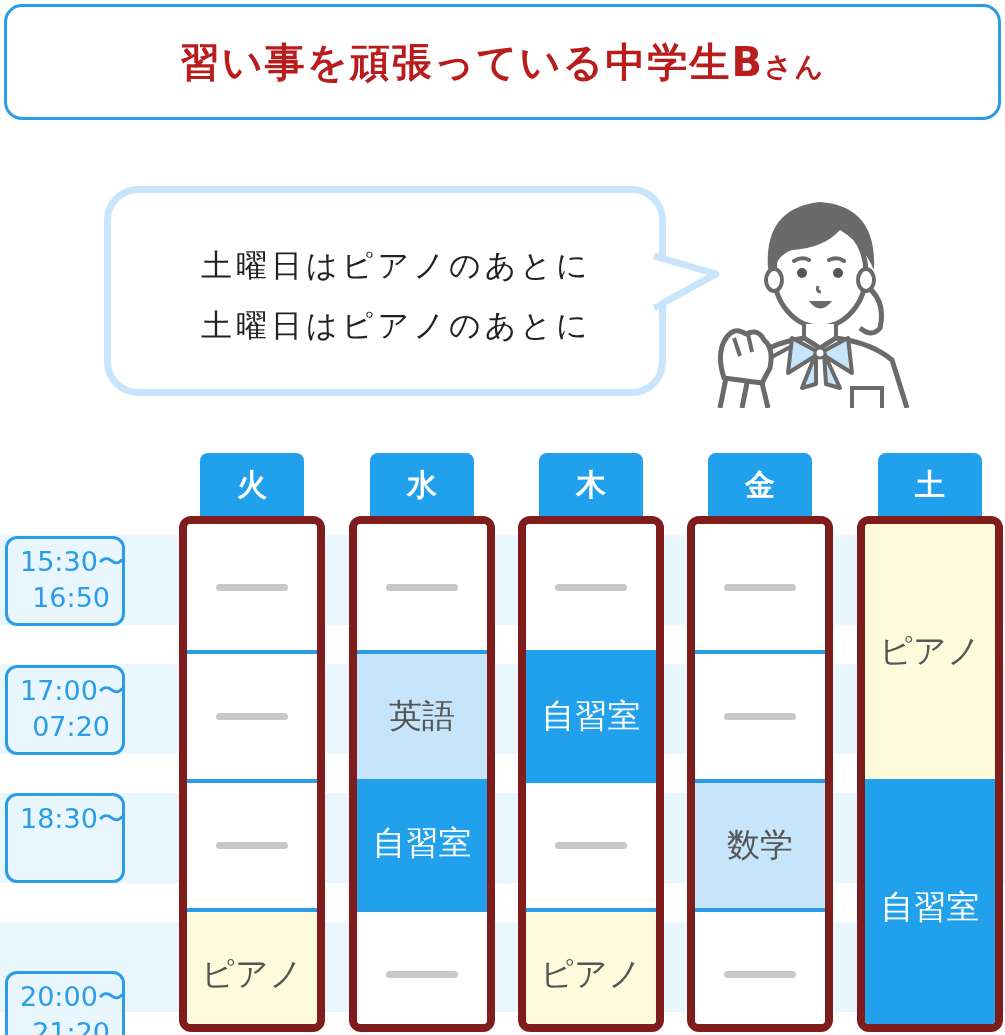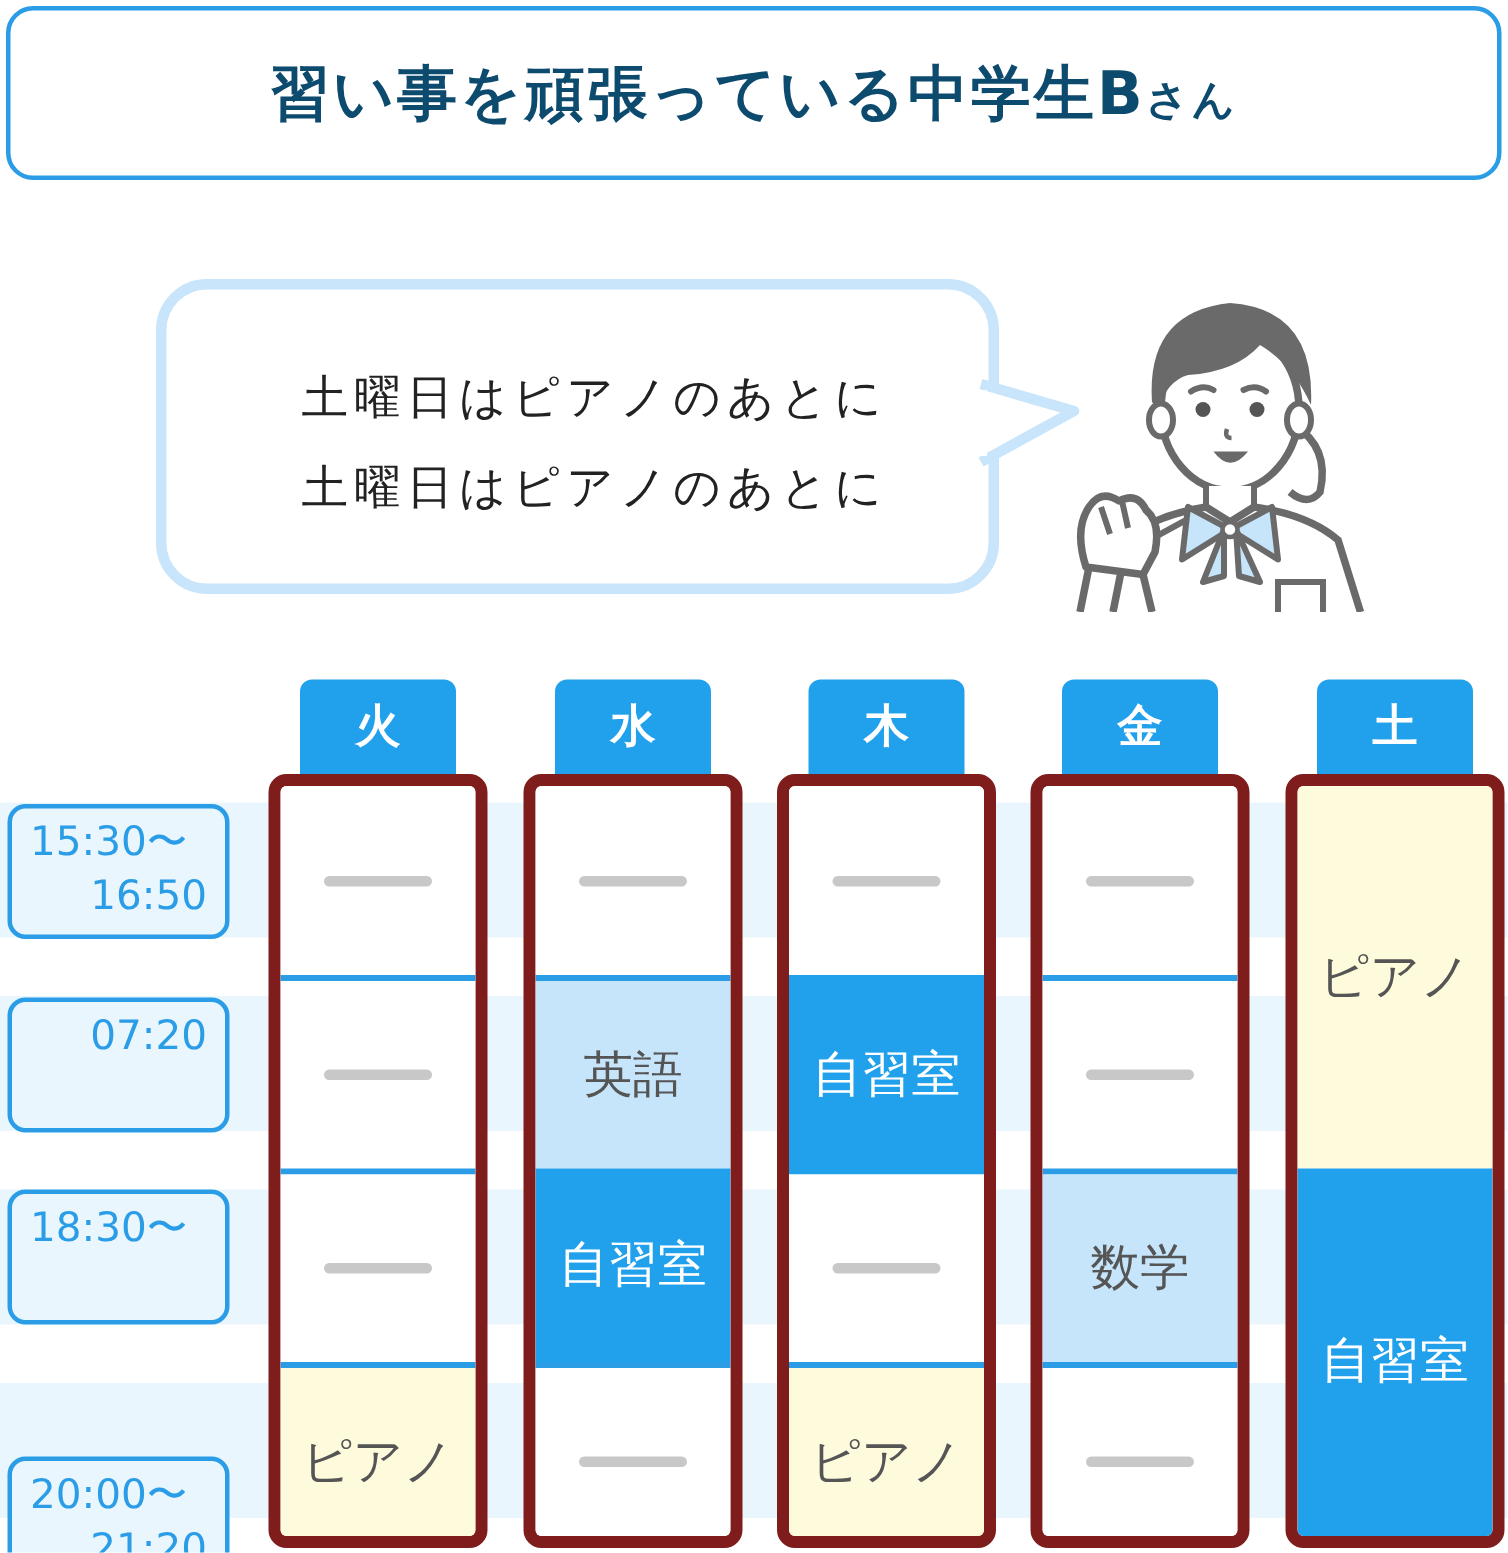--- a/index.html
+++ b/index.html
@@ -1,25 +1,25 @@
 <!DOCTYPE html>
 <html><head>
 <meta charset="utf-8">
 <style>
   html,body{margin:0;padding:0;background:#fff;}
   body{width:1005px;height:1035px;position:relative;overflow:hidden;font-family:"DejaVu Sans","Liberation Sans",sans-serif;}
   .title-box{position:absolute;left:4px;top:4px;width:991px;height:110px;border:3px solid #2a9de6;border-radius:18px;background:#fff;display:flex;align-items:center;justify-content:center;}
-  .title-text{font-size:40px;font-weight:bold;color:#0c4a6e;letter-spacing:2px;}
+  .title-text{font-size:40px;font-weight:bold;color:#b91c1c;letter-spacing:2px;}
   .title-small{font-size:28px;font-weight:bold;}
   .bubble{position:absolute;left:104px;top:186px;width:548px;height:196px;border:7px solid #c8e5fb;border-radius:34px;background:#fff;}
   .bubble-tail{position:absolute;left:650px;top:262px;width:0;height:0;}
   .bubble-text{position:absolute;left:58px;top:42px;font-size:31px;line-height:60px;color:#222;letter-spacing:4px;margin-left:32px;}
   .character{position:absolute;left:712px;top:188px;width:210px;height:220px;}
   .stripe{position:absolute;left:0;width:1005px;background:#e9f6fe;}
-  .time-label{position:absolute;left:5px;width:148px;height:90px;border:3px solid #2a9de6;border-radius:12px;background:#e9f6fe;box-sizing:border-box;color:#2a9de6;font-size:27px;line-height:36px;padding:5px 12px 0 12px;}
+  .time-label{position:absolute;left:5px;width:120px;height:90px;border:3px solid #2a9de6;border-radius:12px;background:#e9f6fe;box-sizing:border-box;color:#2a9de6;font-size:27px;line-height:36px;padding:5px 12px 0 12px;}
   .time-label .l1{display:block;text-align:left;}
   .time-label .l2{display:block;text-align:right;}
   .day-tab{position:absolute;top:453px;width:104px;height:66px;background:#21a0ec;border-radius:8px 8px 0 0;color:#fff;font-size:30px;font-weight:bold;text-align:center;line-height:64px;}
   .col{position:absolute;top:516px;width:146px;height:516px;border:8px solid #7f1d1d;border-radius:12px;box-sizing:border-box;overflow:hidden;background:#fff;}
   .cell{position:absolute;left:0;width:100%;display:flex;align-items:center;justify-content:center;font-size:33px;box-sizing:border-box;}
   .cell.empty{background:#fff;}
   .cell.piano{background:#fefbdc;color:#555;}
   .cell.subject{background:#c6e5fb;color:#555;}
   .cell.study{background:#21a0ec;color:#fff;}
   .dash{width:72px;height:7px;border-radius:4px;background:#c8c8c8;}
@@ -86,20 +86,21 @@
 <div class="stripe" style="top:535px;height:90px"></div>
 <div class="stripe" style="top:664px;height:90px"></div>
 <div class="stripe" style="top:793px;height:90px"></div>
 <div class="stripe" style="top:922px;height:90px"></div>
 
 <div class="time-label" style="top:536px">
   <span class="l1">15:30〜</span>
   <span class="l2">16:50</span>
 </div>
 <div class="time-label" style="top:665px">
+  <span class="l1">17:00〜</span>
   <span class="l2">07:20</span>
 </div>
 <div class="time-label" style="top:793px">
   <span class="l1">18:30〜</span>
 </div>
 <div class="time-label" style="top:971px">
   <span class="l1">20:00〜</span>
   <span class="l2">21:20</span>
 </div>
 

